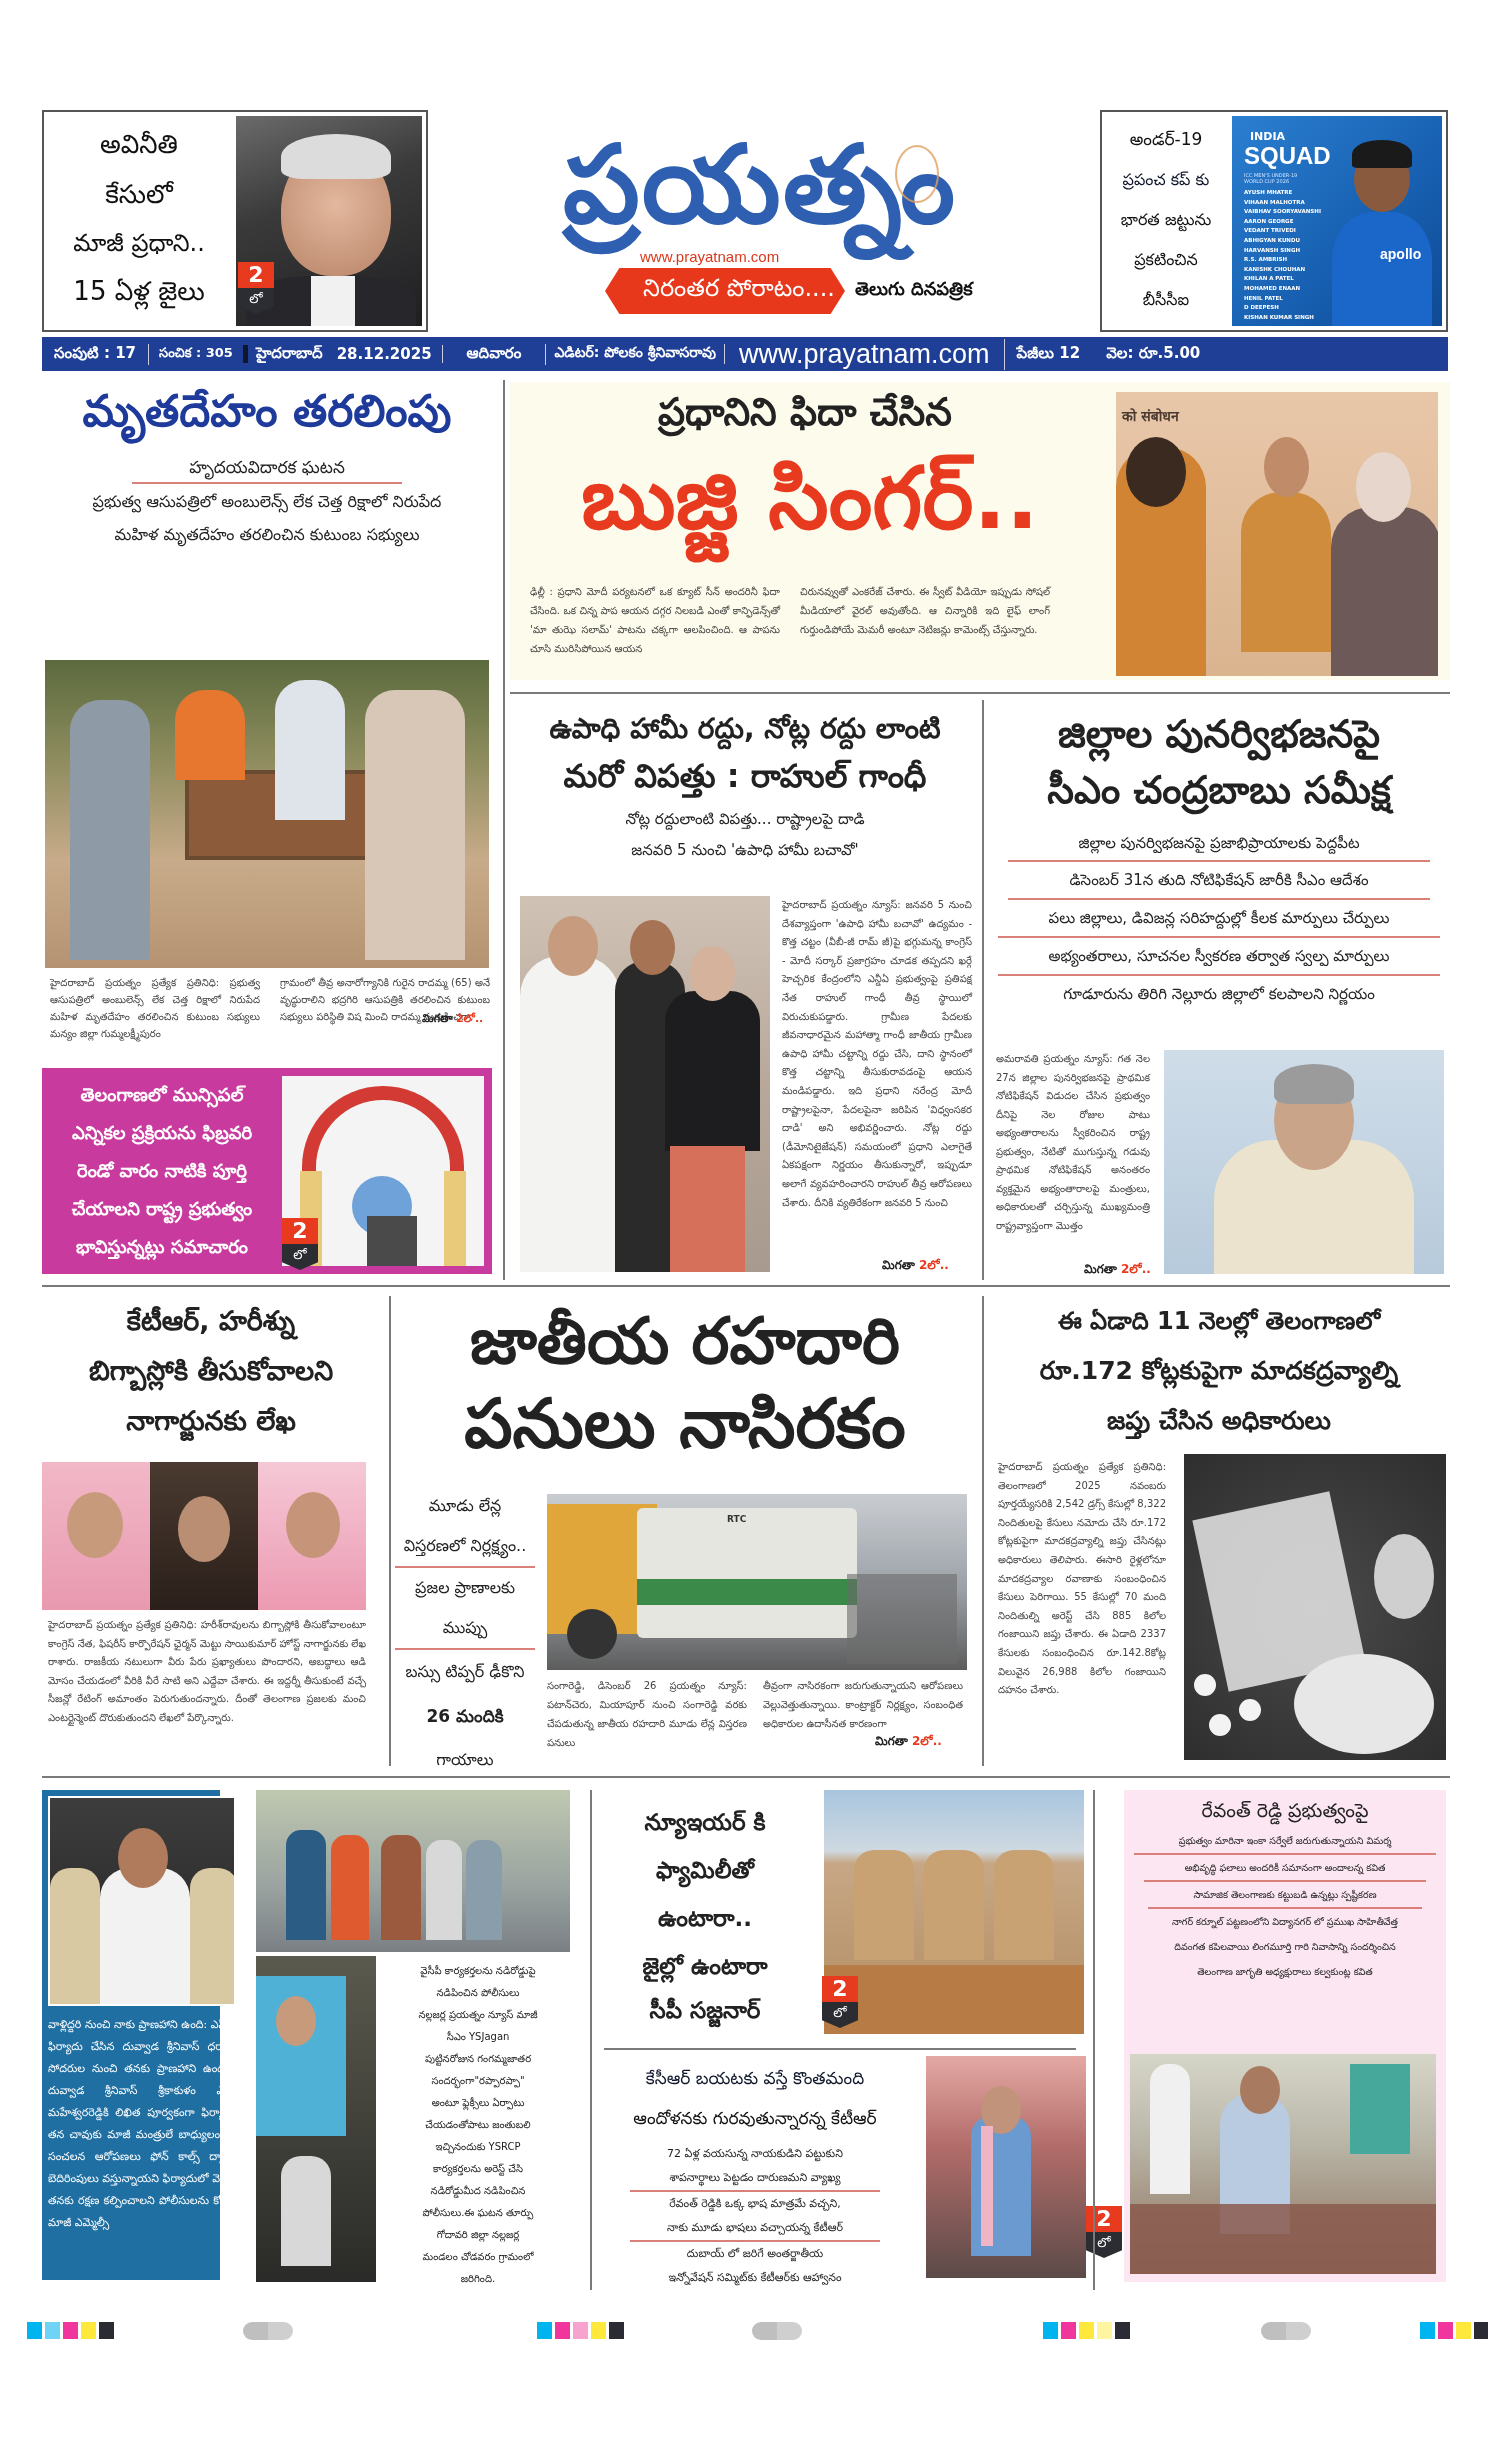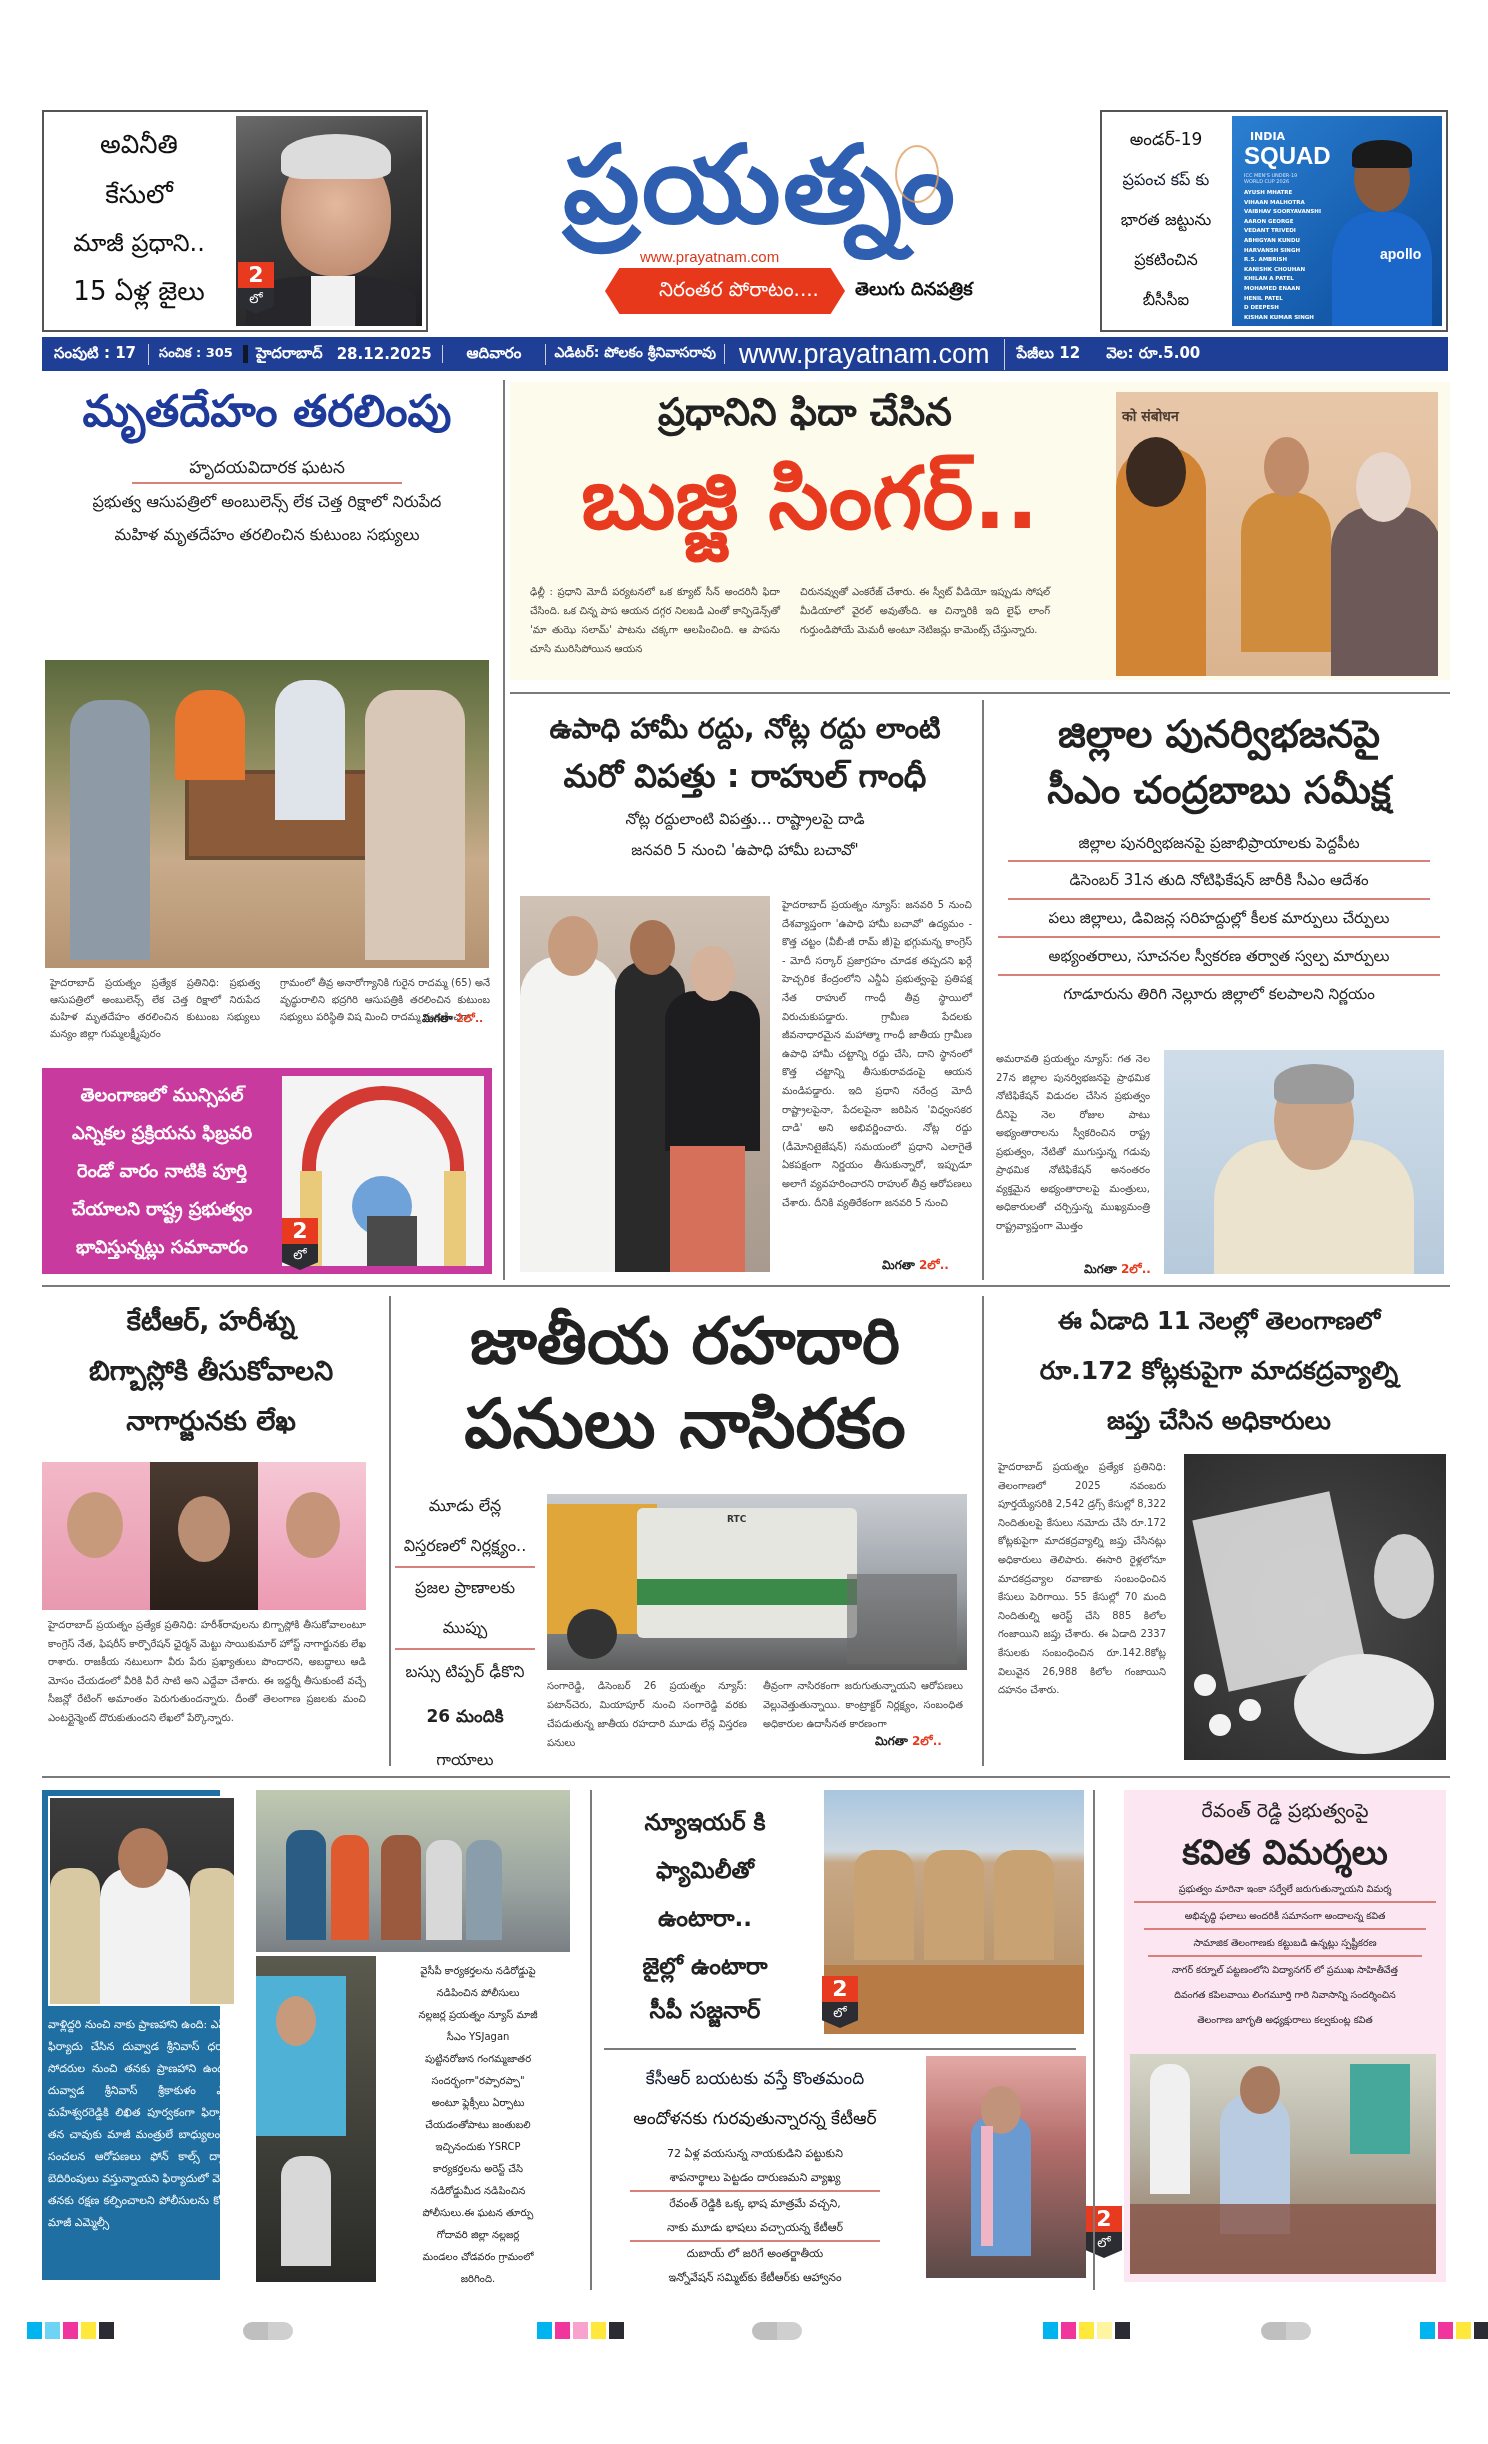--- a/index.html
+++ b/index.html
@@ -43,21 +43,21 @@
     <div class="lo">లో</div>
   </div>
 </div>
 
 <div class="abs" style="left:440px;top:110px;width:640px;height:170px;">
   <div style="font-family:'DejaVu Sans',sans-serif;font-weight:bold;font-size:108px;line-height:150px;color:#2f5fb1;text-align:center;letter-spacing:2px;">ప్రయత్నం</div>
   <div class="abs" style="left:455px;top:35px;width:44px;height:58px;border:2px solid #e0a060;border-radius:50%;opacity:0.8;"></div>
 </div>
 <div class="abs" style="left:640px;top:248px;font-size:15px;color:#d9381c;font-family:'Liberation Sans',sans-serif;">www.prayatnam.com</div>
 <div class="abs" style="left:605px;top:268px;width:240px;height:46px;background:#e8381c;clip-path:polygon(6% 0,94% 0,100% 50%,94% 100%,6% 100%,0 50%);display:flex;align-items:center;justify-content:center;">
-  <span style="color:#fff;font-size:20px;font-family:'DejaVu Sans',sans-serif;margin-left:28px;">నిరంతర పోరాటం....</span>
+  <span style="color:#fff;font-size:24px;font-family:'DejaVu Sans',sans-serif;margin-left:28px;">నిరంతర పోరాటం....</span>
 </div>
 <div class="abs" style="left:855px;top:278px;font-size:18px;color:#111;font-weight:bold;">తెలుగు దినపత్రిక</div>
 
 <div class="abs" style="left:1100px;top:110px;width:348px;height:222px;border:2px solid #555;">
   <div class="abs" style="left:0;top:0;width:128px;height:218px;display:flex;flex-direction:column;justify-content:space-around;align-items:center;padding:8px 0;">
     <div style="font-size:17px;color:#111;">అండర్-19</div>
     <div style="font-size:16px;color:#0f172a;">ప్రపంచ కప్ కు</div>
     <div style="font-size:16px;color:#111;">భారత జట్టును</div>
     <div style="font-size:16px;color:#111;">ప్రకటించిన</div>
     <div style="font-size:16px;color:#111;">బీసీసీఐ</div>
@@ -350,21 +350,20 @@
   </div>
   <div class="badge" style="left:486px;top:150px;">
     <div class="num">2</div>
     <div class="lo">లో</div>
   </div>
 </div>
 <div class="vrule" style="left:1093px;top:1790px;height:500px;"></div>
 
 <div class="abs" style="left:1124px;top:1790px;width:322px;height:492px;background:#fbe6f1;">
   <div class="head" style="font-size:19px;font-weight:normal;line-height:36px;color:#222;margin-top:2px;">రేవంత్ రెడ్డి ప్రభుత్వంపై</div>
-  <div class="head" style="font-size:34px;line-height:48px;color:#222;">కవిత విమర్శలు</div>
   <div class="sub sub-line" style="font-size:9.5px;line-height:25px;margin:0 10px;">ప్రభుత్వం మారినా ఇంకా సర్వేలే జరుగుతున్నాయని విమర్శ</div>
   <div class="sub sub-line" style="font-size:9.5px;line-height:25px;margin:0 20px;">అభివృద్ధి ఫలాలు అందరికీ సమానంగా అందాలన్న కవిత</div>
   <div class="sub sub-line" style="font-size:9.5px;line-height:25px;margin:0 24px;">సామాజిక తెలంగాణకు కట్టుబడి ఉన్నట్లు స్పష్టీకరణ</div>
   <div class="sub" style="font-size:9.5px;line-height:25px;">నాగర్ కర్నూల్ పట్టణంలోని విద్యానగర్ లో ప్రముఖ సాహితీవేత్త</div>
   <div class="sub" style="font-size:9.5px;line-height:25px;">దివంగత కపిలవాయి లింగమూర్తి గారి నివాసాన్ని సందర్శించిన</div>
   <div class="sub" style="font-size:9.5px;line-height:25px;">తెలంగాణ జాగృతి అధ్యక్షురాలు కల్వకుంట్ల కవిత</div>
   <div class="photo" style="left:6px;top:264px;width:306px;height:220px;background:linear-gradient(180deg,#d6d6c8,#b9b6a8 40%,#8c6e5a);">
     <div class="abs" style="left:20px;top:10px;width:40px;height:130px;background:#f0f0f0;border-radius:18px 18px 0 0;"></div>
     <div class="abs" style="left:90px;top:40px;width:70px;height:140px;background:#b9cbe0;border-radius:30px 30px 0 0;"></div>
     <div class="abs" style="left:110px;top:12px;width:40px;height:48px;background:#a87a60;border-radius:50%;"></div>

